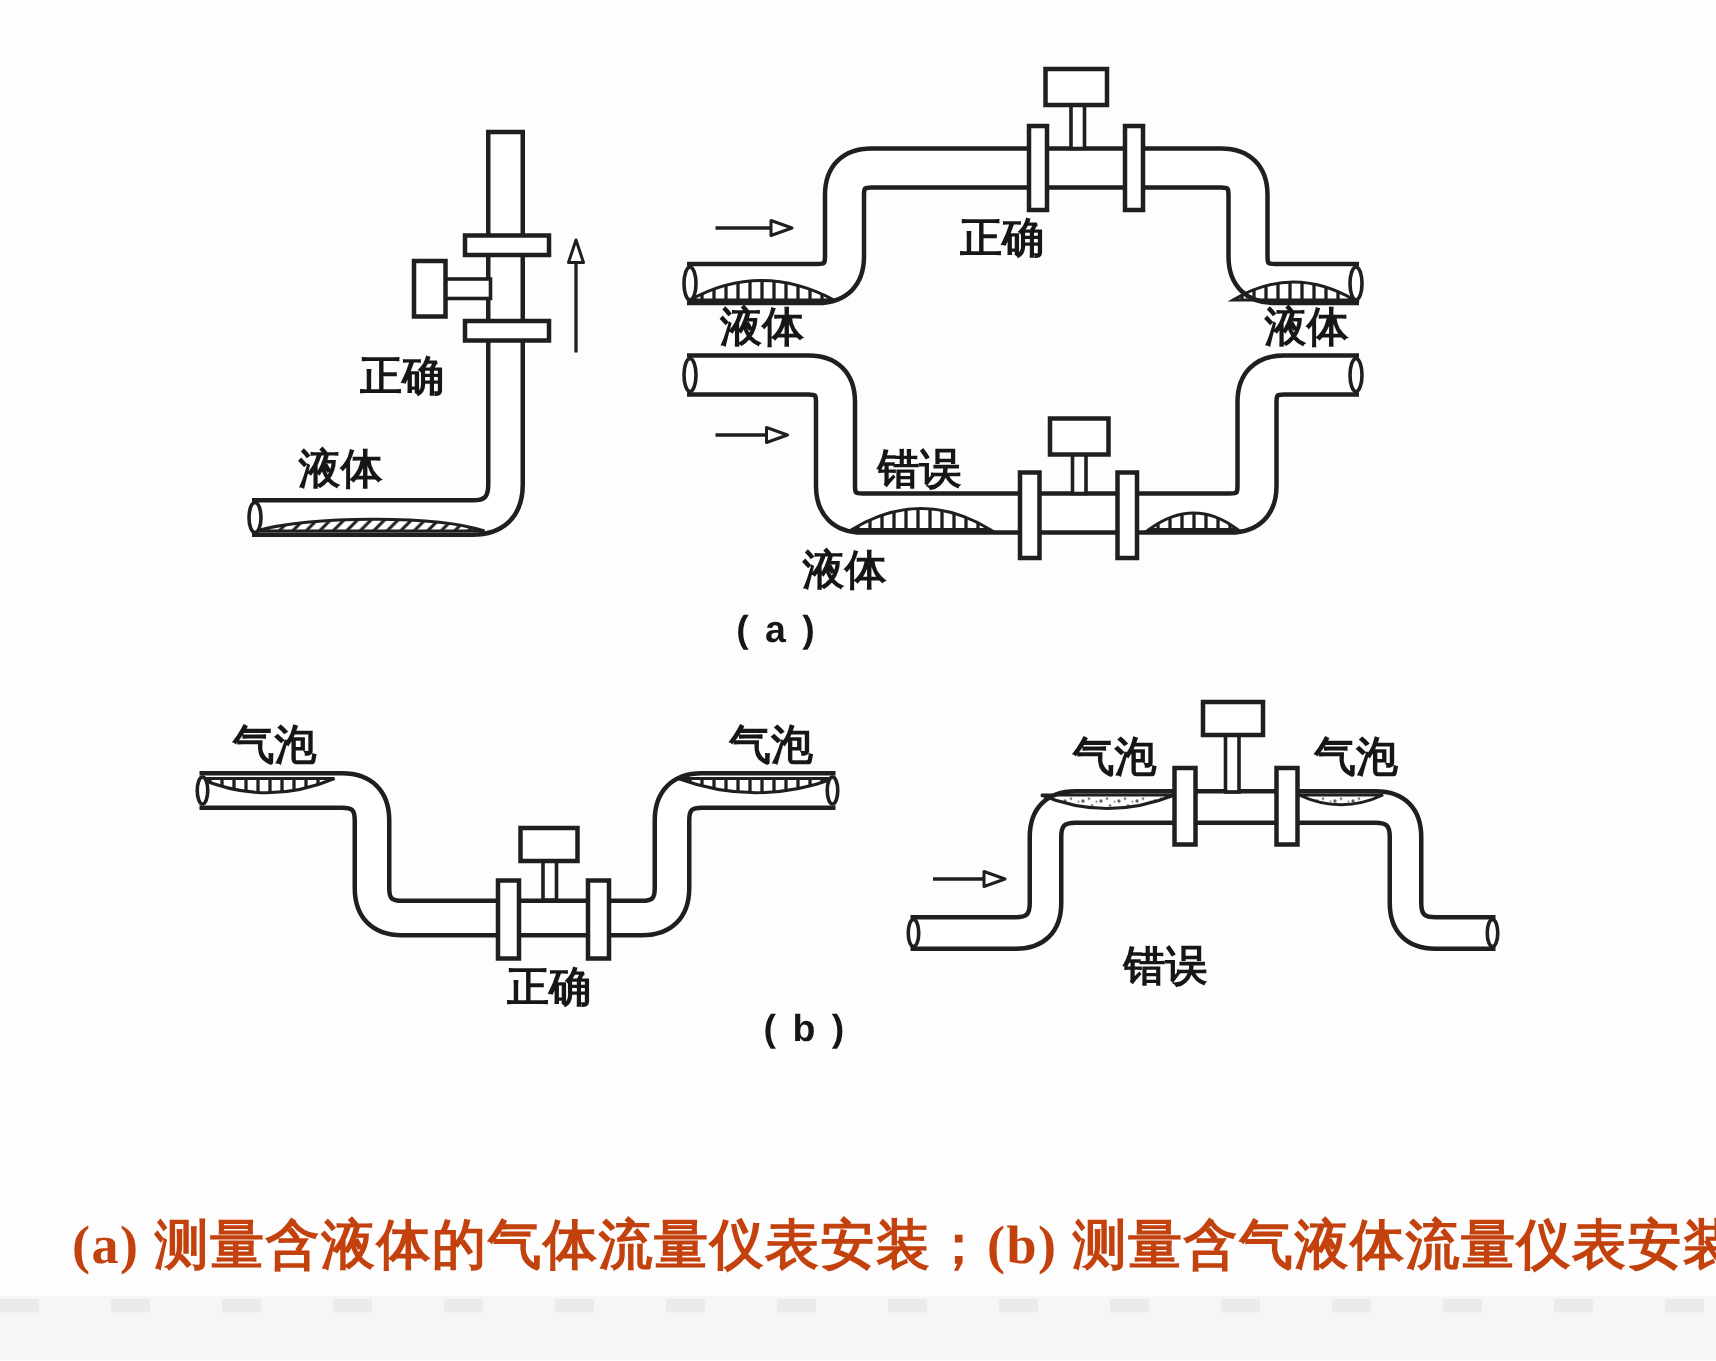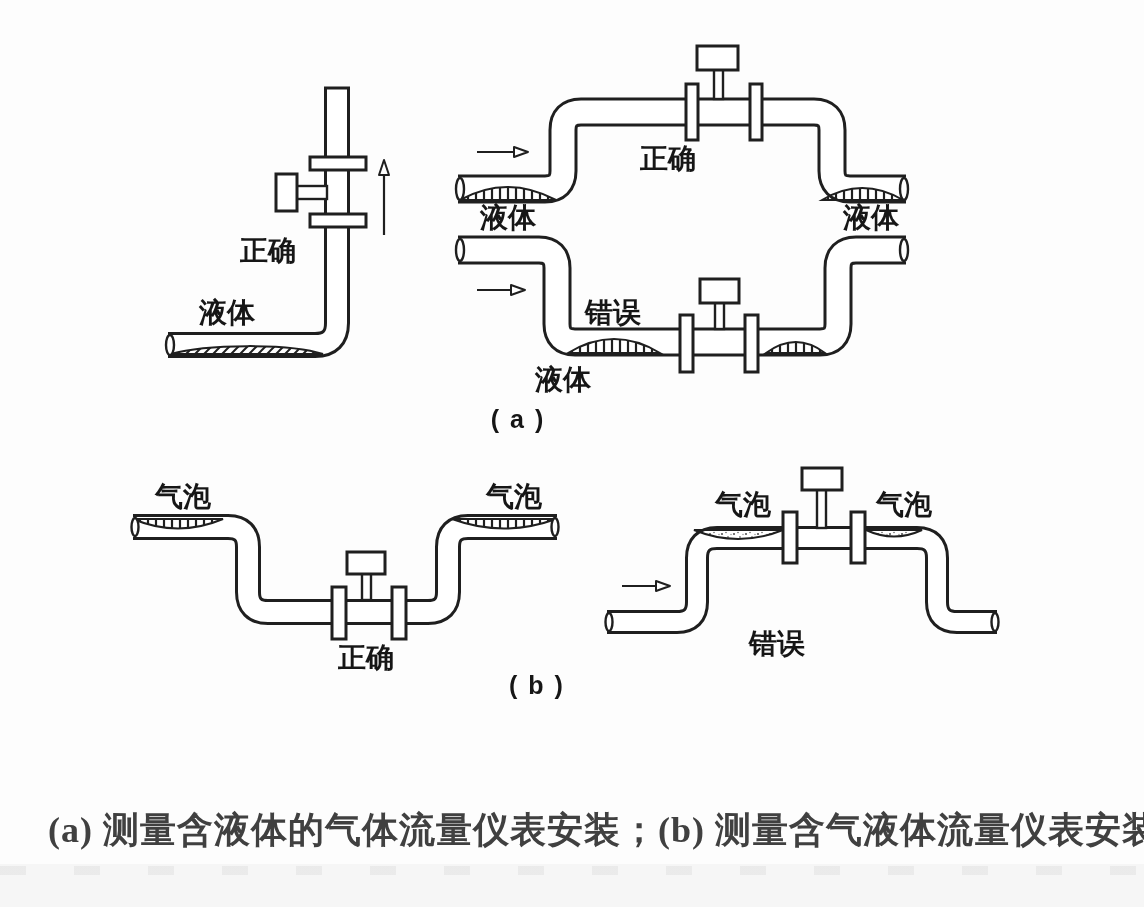--- a/index.html
+++ b/index.html
@@ -17,21 +17,21 @@
   .pool{stroke:#1f1f1f;stroke-width:2;}
   .mouth{fill:#ffffff;stroke:#1f1f1f;stroke-width:2.4;}
   .capline{stroke:#1f1f1f;stroke-width:3;}
   .arrow-shaft{stroke:#1f1f1f;stroke-width:2.2;}
   .arrow-head{fill:#ffffff;stroke:#1f1f1f;stroke-width:2;stroke-linejoin:round;}
   text.lbl{font-family:"Liberation Sans",sans-serif;font-weight:bold;font-size:28px;fill:#161616;text-anchor:middle;}
   text.tag{font-family:"Liberation Sans",sans-serif;font-weight:600;font-size:25px;fill:#161616;text-anchor:middle;letter-spacing:2px;}
   .caption{
     position:absolute;left:0;right:0;top:806px;height:50px;
     text-align:center;font-family:"Liberation Serif",serif;font-weight:600;
-    font-size:36px;color:#404040;letter-spacing:1px;white-space:nowrap;padding-left:48px;
+    font-size:36px;color:#c2410c;letter-spacing:1px;white-space:nowrap;padding-left:48px;
   }
   .footer-band{
     position:absolute;left:0;right:0;top:864px;height:43px;background:#f6f6f6;
   }
   .footer-smudge{
     position:absolute;left:0;right:0;top:866px;height:9px;opacity:.5;
     background:repeating-linear-gradient(90deg,
       rgba(120,120,120,.18) 0 26px, rgba(0,0,0,0) 26px 74px);
   }
 </style>

